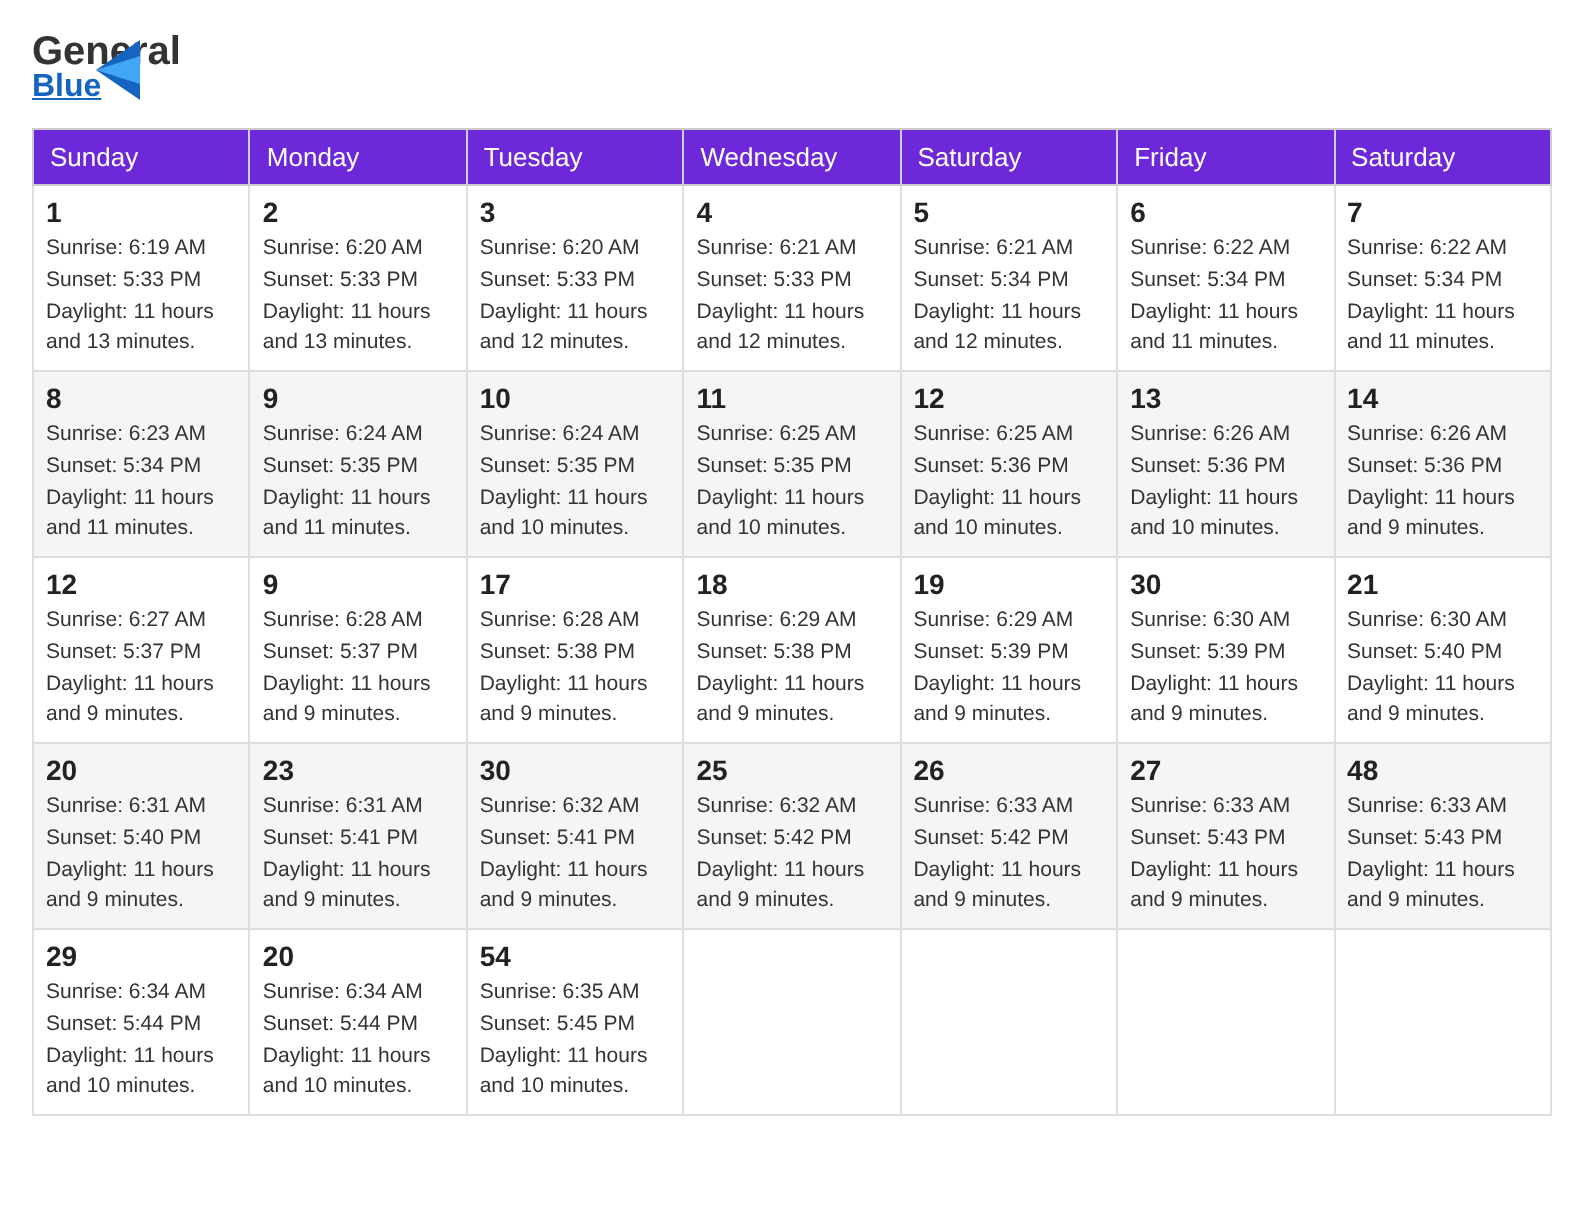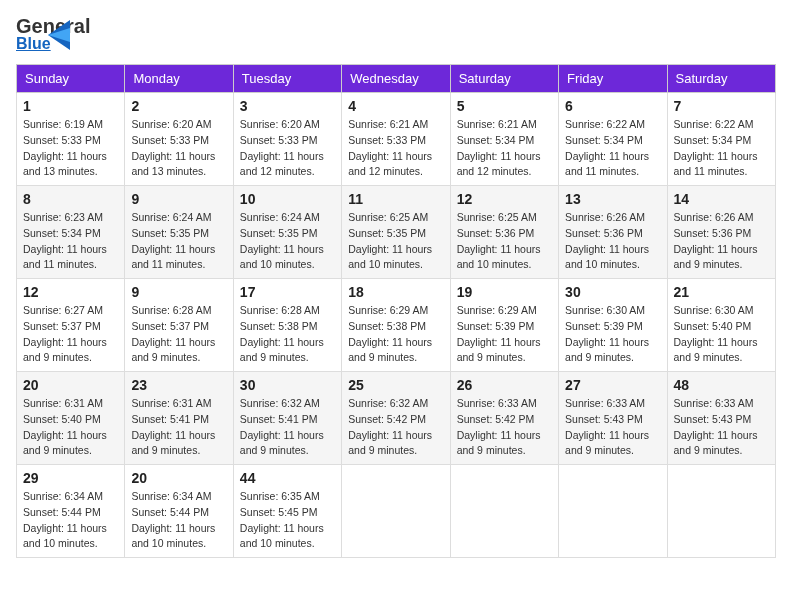--- a/index.html
+++ b/index.html
@@ -352,21 +352,21 @@
       </td>
         <td>
         <span class="day-num">20</span>
         <div class="day-info">
           Sunrise: 6:34 AM<br>
           Sunset: 5:44 PM<br>
           Daylight: 11 hours and 10 minutes.
         </div>
       </td>
         <td>
-        <span class="day-num">44</span>
+        <span class="day-num">54</span>
         <div class="day-info">
           Sunrise: 6:35 AM<br>
           Sunset: 5:45 PM<br>
           Daylight: 11 hours and 10 minutes.
         </div>
       </td>
         <td class="empty-cell"></td>
         <td class="empty-cell"></td>
         <td class="empty-cell"></td>
         <td class="empty-cell"></td>

